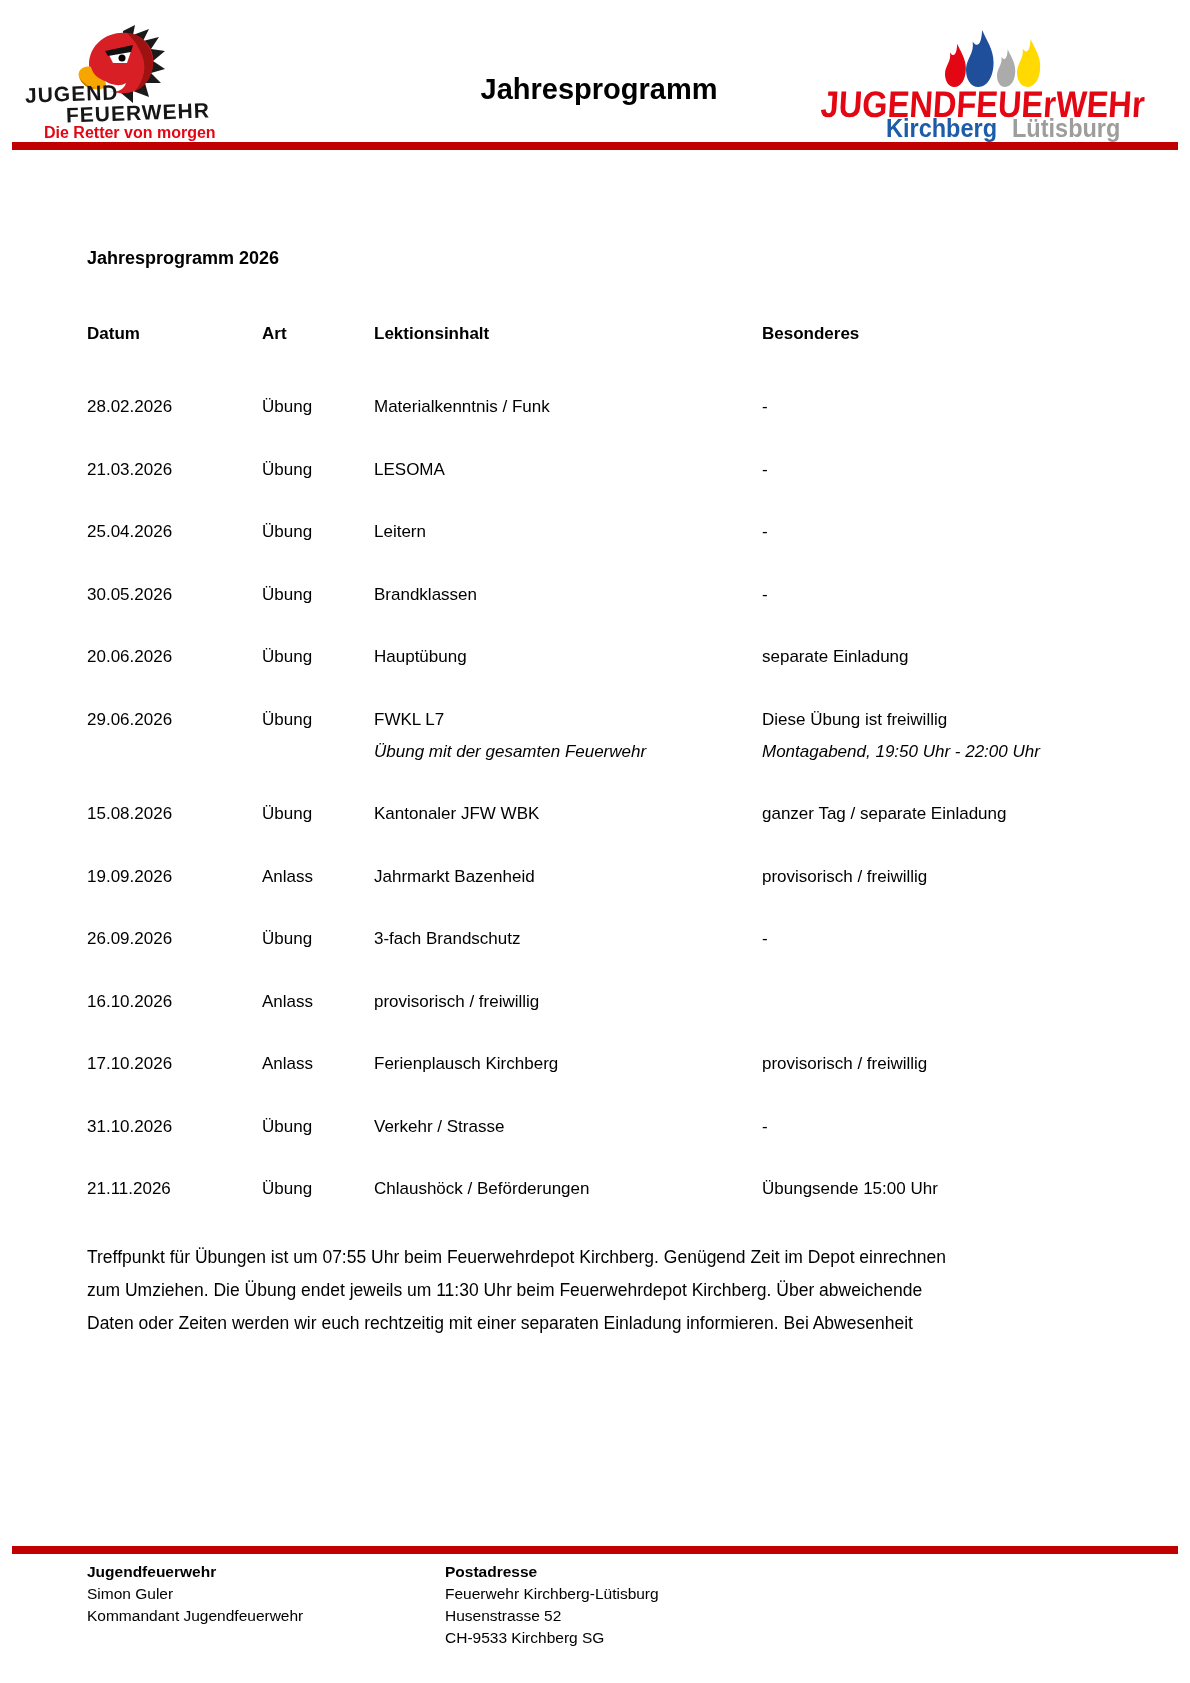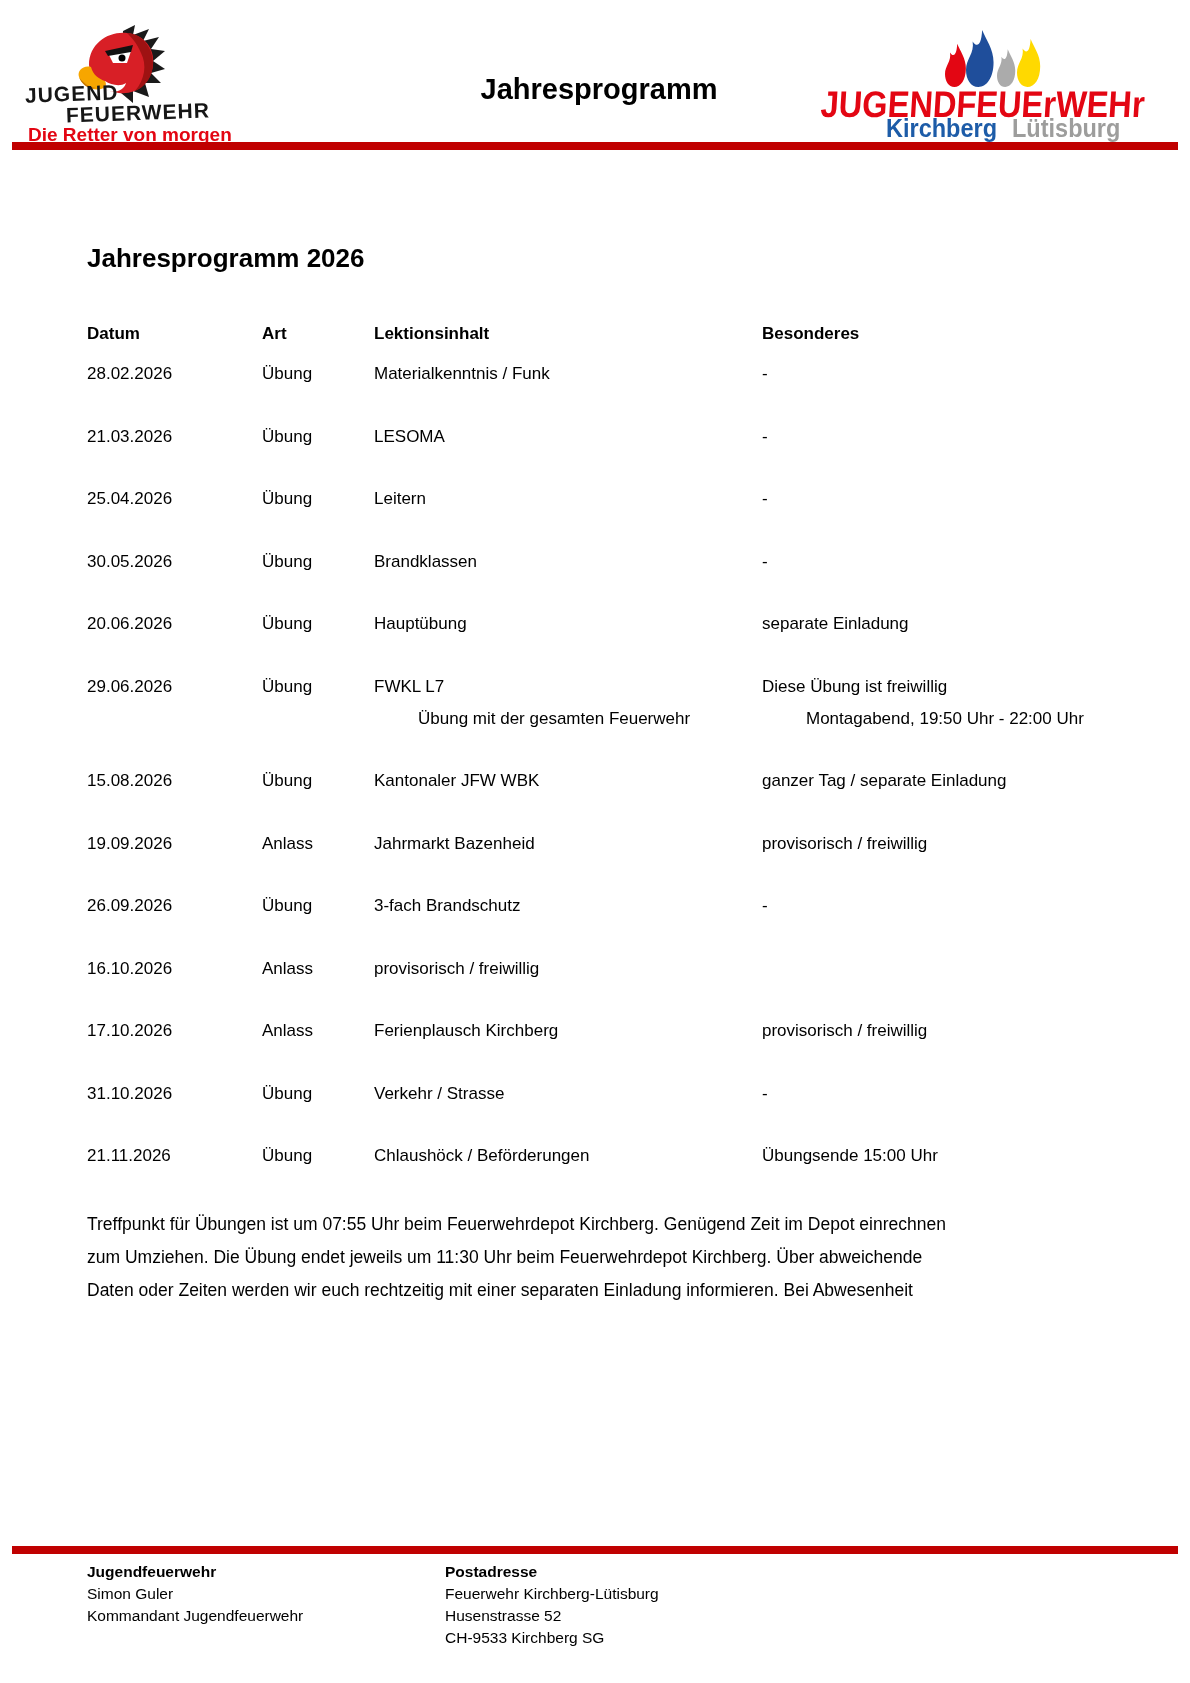--- a/index.html
+++ b/index.html
@@ -10,42 +10,42 @@
   .bar{position:absolute;left:12px;right:12px;height:8px;background:#C00000;}
   .bar.top{top:142px;}
   .bar.bottom{top:1546px;}
 
   .logo-left{position:absolute;left:20px;top:12px;width:210px;height:128px;}
   .logo-left svg{position:absolute;left:55px;top:13px;}
   .ll1{position:absolute;left:5px;top:70px;font-size:21px;font-weight:900;letter-spacing:1px;
        transform:rotate(-2deg);white-space:nowrap;color:#161616;}
   .ll2{position:absolute;left:46px;top:89px;font-size:21px;font-weight:900;letter-spacing:1px;
        transform:rotate(-2deg);white-space:nowrap;color:#161616;}
-  .ll-tag{position:absolute;left:8px;top:112px;font-size:19px;font-weight:bold;color:#E30613;white-space:nowrap;}
+  .ll-tag{position:absolute;left:24px;top:112px;font-size:16px;font-weight:bold;color:#E30613;white-space:nowrap;}
 
   .doc-title{position:absolute;top:73px;left:4px;width:100%;text-align:center;margin:0;
              font-size:29px;font-weight:bold;}
 
   .logo-right{position:absolute;left:760px;top:20px;width:430px;height:122px;}
   .logo-right svg{position:absolute;left:185px;top:7px;}
   .rl-name{position:absolute;left:62px;top:64px;font-size:37px;font-weight:bold;color:#E30613;
            white-space:nowrap;transform:scaleX(0.88) skewX(-4deg);transform-origin:left top;}
   .rl-sub{position:absolute;left:126px;top:94px;font-size:25px;font-weight:bold;white-space:nowrap;
           transform:scaleX(0.94);transform-origin:left top;}
   .rl-sub .blue{color:#1D5CA8;}
   .rl-sub .gray{color:#9D9D9C;margin-left:9px;}
 
   
   .main{position:absolute;left:87px;top:242px;width:1015px;}
-  .main h2{margin:0 0 49px 0;font-size:26px;line-height:32px;font-weight:bold;}
+  .main h2{margin:0 0 49px 0;font-size:18px;line-height:32px;font-weight:bold;}
 
   .trow{display:grid;grid-template-columns:175px 112px 388px 340px;
         font-size:17px;line-height:22px;margin-bottom:40.5px;}
-  .trow.head{font-weight:bold;margin-bottom:18px;}
-  .trow .sub{display:block;margin-top:10px;margin-left:44px;}
+  .trow.head{font-weight:bold;margin-bottom:51px;}
+  .trow .sub{display:block;font-style:italic;margin-top:10px;}
 
   .note{margin:26px 0 0 0;font-size:17.5px;line-height:33px;}
 
   
   .fcol{position:absolute;top:1561px;font-size:15.5px;line-height:22px;}
   .fcol .ft{font-weight:bold;}
   .fcol.c1{left:87px;}
   .fcol.c2{left:445px;}
   .fcol.c3{left:800px;width:302px;}
   .frow{display:flex;justify-content:space-between;}

